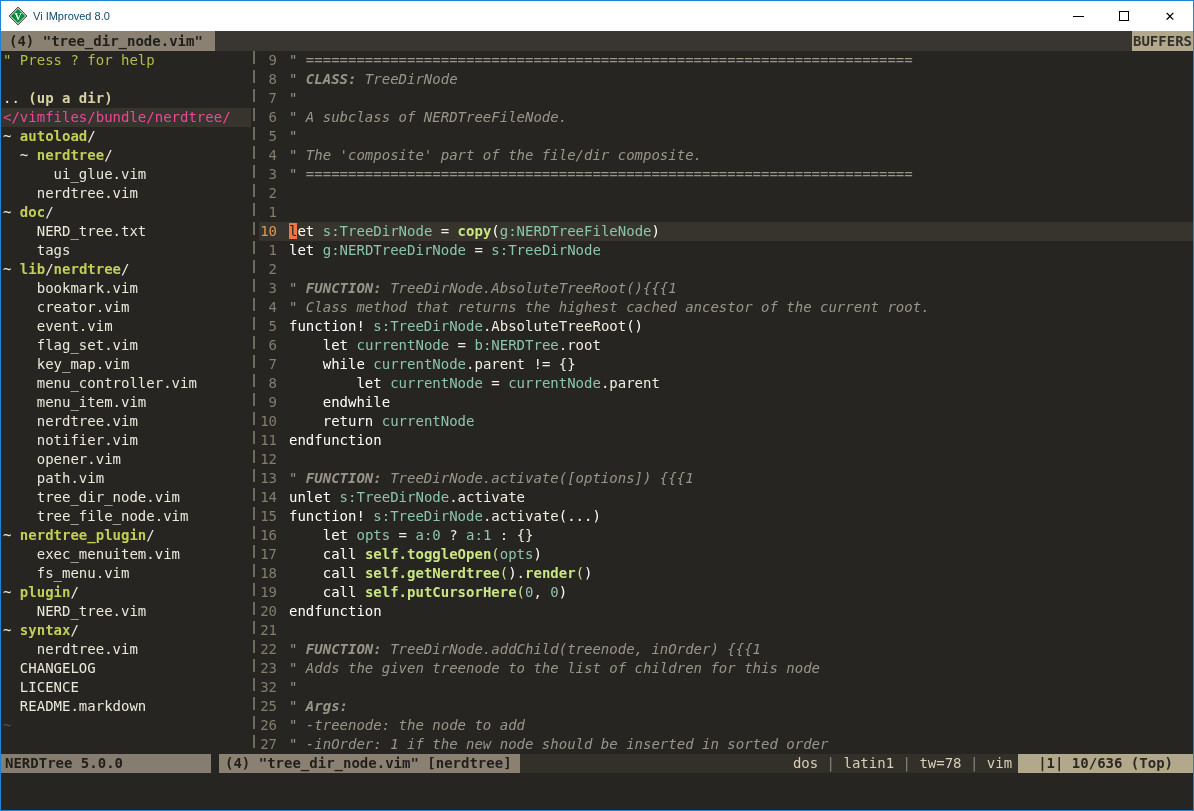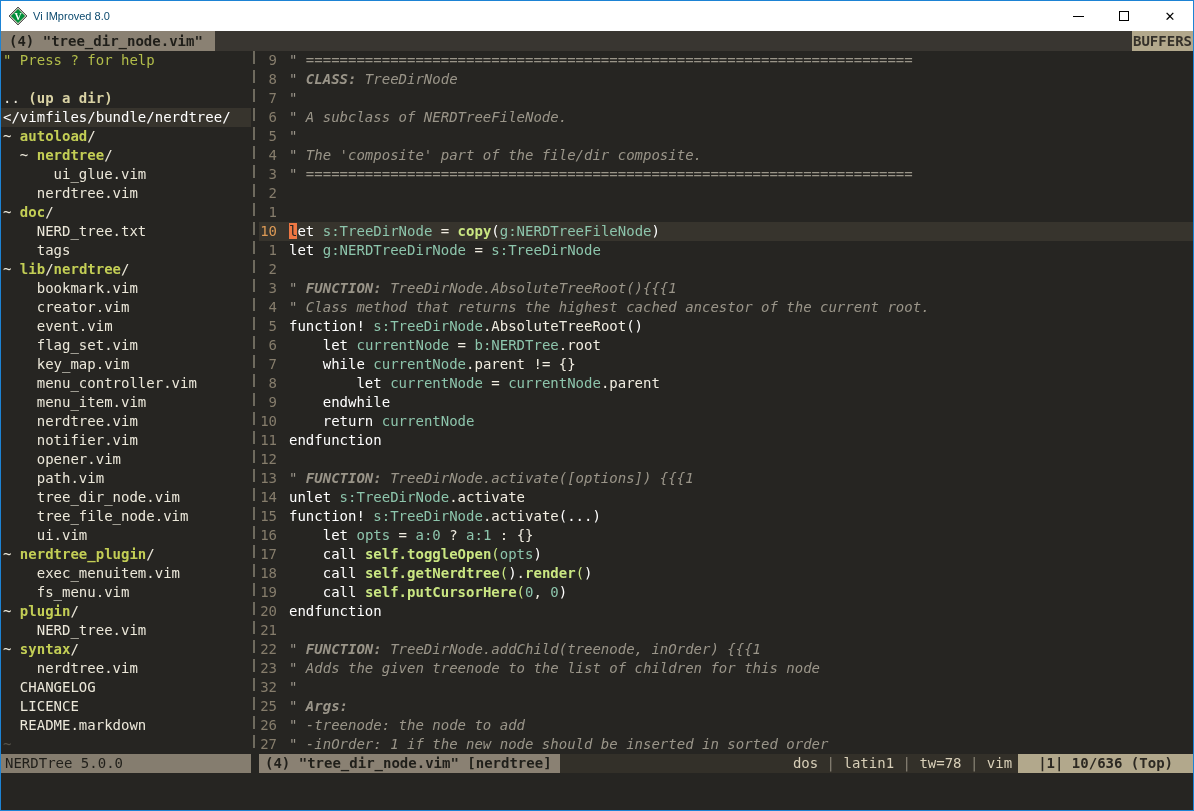--- a/index.html
+++ b/index.html
@@ -50,26 +50,26 @@
   .tk-i { color:#8dc5ac; }
   .tk-f { color:#cae682; font-weight:bold; }
   .tk-po { color:#cae682; }
   .tk-w { color:#f1ede1; }
   .tk-c { color:#9a9589; font-style:italic; }
   .tk-cb { color:#9a9589; font-style:italic; font-weight:bold;margin-top:20px; }
   .tk-cur { background:#ee7743; color:#262522; }
   .tk-dir { color:#c3ce55; font-weight:bold; }
   .tk-help { color:#b2bd4a; }
   .tk-up { color:#d9d2a4; font-weight:bold; }
-  .tk-root { color:#ffffff;margin-top:28px; }
+  .tk-root { color:#ec4899;margin-top:28px; }
   .tk-file { color:#ece8da; }
   .tk-tilde { color:#56534a; }
   
   .statusline { height:19px; display:flex; font-size:14px; line-height:19px; white-space:pre; }
-  .st-nerdtree { width:250px; background:#857d6f; color:#201f1a; font-weight:normal; padding-left:4px; }
+  .st-nerdtree { width:210px; background:#857d6f; color:#201f1a; font-weight:bold; padding-left:4px; }
   .st-gap { width:8px; background:#262522; }
   .st-buffer { background:#8a8173; color:#201f1a; font-weight:bold; padding:0 8px 0 6px; }
   .st-fill { flex:1; background:#333029; }
   .st-right { background:#333029; color:#d8cfb8; padding:0 6px; }
   .st-right .pipe { color:#8b8577; }
   .st-pos { background:#b2a88c; color:#2c2922; font-weight:bold; padding:0 20px; }
   
   .cmdline { height:37px; background:#262522; }
 </style>
 </head>
@@ -122,21 +122,20 @@
           <div class="row"><span class="tk-file">    flag_set.vim</span></div>
           <div class="row"><span class="tk-file">    key_map.vim</span></div>
           <div class="row"><span class="tk-file">    menu_controller.vim</span></div>
           <div class="row"><span class="tk-file">    menu_item.vim</span></div>
           <div class="row"><span class="tk-file">    nerdtree.vim</span></div>
           <div class="row"><span class="tk-file">    notifier.vim</span></div>
           <div class="row"><span class="tk-file">    opener.vim</span></div>
           <div class="row"><span class="tk-file">    path.vim</span></div>
           <div class="row"><span class="tk-file">    tree_dir_node.vim</span></div>
           <div class="row"><span class="tk-file">    tree_file_node.vim</span></div>
-          <div class="row"><span class="tk-file">    ui.vim</span></div>
           <div class="row"><span class="tk-file">~ </span><span class="tk-dir">nerdtree_plugin</span><span class="tk-file">/</span></div>
           <div class="row"><span class="tk-file">    exec_menuitem.vim</span></div>
           <div class="row"><span class="tk-file">    fs_menu.vim</span></div>
           <div class="row"><span class="tk-file">~ </span><span class="tk-dir">plugin</span><span class="tk-file">/</span></div>
           <div class="row"><span class="tk-file">    NERD_tree.vim</span></div>
           <div class="row"><span class="tk-file">~ </span><span class="tk-dir">syntax</span><span class="tk-file">/</span></div>
           <div class="row"><span class="tk-file">    nerdtree.vim</span></div>
           <div class="row"><span class="tk-file">  CHANGELOG</span></div>
           <div class="row"><span class="tk-file">  LICENCE</span></div>
           <div class="row"><span class="tk-file">  README.markdown</span></div>

